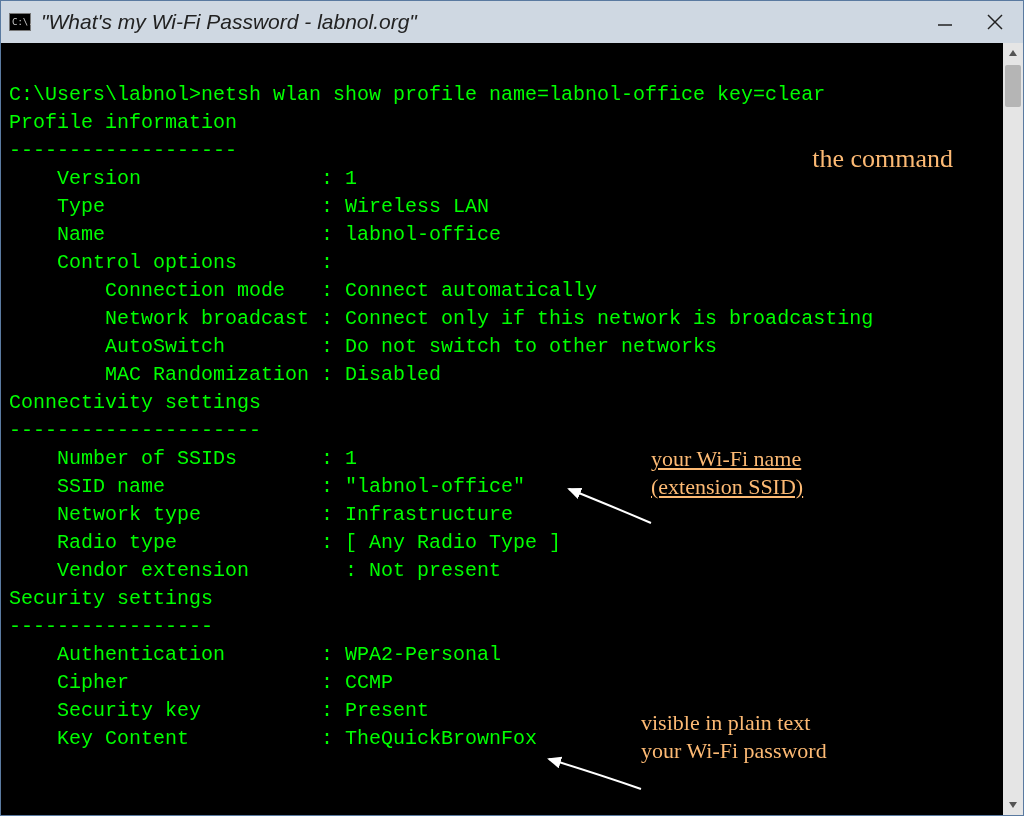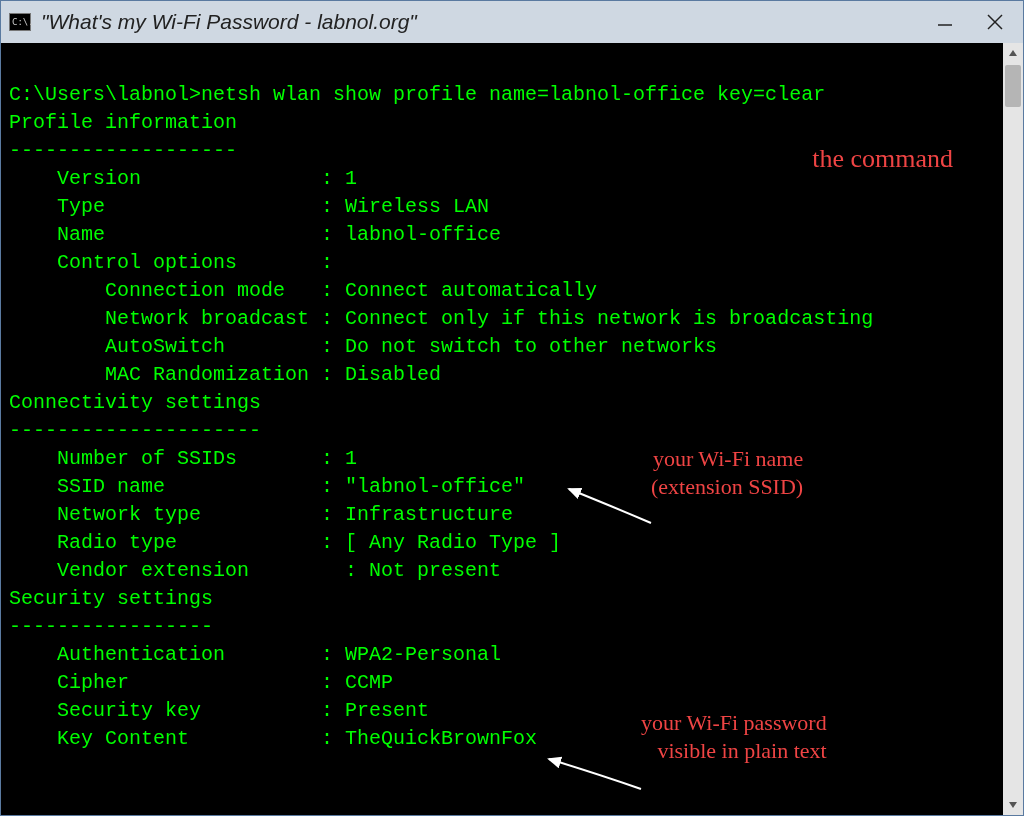--- a/index.html
+++ b/index.html
@@ -69,26 +69,26 @@
   }
   .sb-btn svg { fill: #555; }
   .sb-track { flex: 1; position: relative; }
   .sb-thumb {
     position: absolute; top: 2px; left: 2px; right: 2px; height: 42px;
     background: #b5b5b5; border-radius: 2px;
   }
   
   .annot {
     position: absolute;
-    color: #ef4444;
+    color: #fdba74;
     font-family: "Comic Sans MS", "Segoe Script", cursive;
     font-size: 22px;
     line-height: 1.25;
     pointer-events: none;
-    text-align: right;
+    text-align: left;
   }
   .arrow {
     position: absolute;
     pointer-events: none;
   }
   .dash-line { white-space: pre; }
 </style>
 </head>
 <body>
 
@@ -112,36 +112,36 @@
           </svg>
       </div>
     </div>
   </div>
 
   <div class="client">
     <div class="terminal" id="term"><div class="prompt-line">C:\Users\labnol&gt;netsh wlan show profile name=labnol-office key=clear</div><div></div><div>Profile information</div><div class="dash-line">-------------------</div><div>    Version               : 1</div><div>    Type                  : Wireless LAN</div><div>    Name                  : labnol-office</div><div>    Control options       : </div><div>        Connection mode   : Connect automatically</div><div>        Network broadcast : Connect only if this network is broadcasting</div><div>        AutoSwitch        : Do not switch to other networks</div><div>        MAC Randomization : Disabled</div><div></div><div>Connectivity settings</div><div class="dash-line">---------------------</div><div>    Number of SSIDs       : 1</div><div>    SSID name             : "labnol-office"</div><div>    Network type          : Infrastructure</div><div>    Radio type            : [ Any Radio Type ]</div><div>    Vendor extension        : Not present</div><div></div><div>Security settings</div><div class="dash-line">-----------------</div><div>    Authentication        : WPA2-Personal</div><div>    Cipher                : CCMP</div><div>    Security key          : Present</div><div>    Key Content           : TheQuickBrownFox</div></div>
 
     <div class="annot" style="top:100px; right:70px; font-size:26px;">the command</div>
 
-    <div class="annot" style="top:402px; left:650px;">
+    <div class="annot" style="top:402px; left:650px;text-decoration:underline;">
       <div>your Wi-Fi name</div>
       <div>(extension SSID)</div>
     </div>
     <svg class="arrow" style="top:440px; left:560px;" width="100" height="50">
       <defs>
           <marker id="ah1" markerWidth="8" markerHeight="8" refX="6" refY="3" orient="auto">
             <path d="M0,0 L7,3 L0,6 Z" fill="#fff"></path>
           </marker>
         </defs>
       <path d="M 90 40 Q 55 25 8 6" stroke="#fff" stroke-width="2" fill="none" marker-end="url(#ah1)"></path>
     </svg>
 
     <div class="annot" style="top:666px; left:640px;">
+      <div>visible in plain text</div>
       <div>your Wi-Fi password</div>
-      <div>visible in plain text</div>
     </div>
     <svg class="arrow" style="top:710px; left:540px;" width="110" height="46">
       <defs>
           <marker id="ah2" markerWidth="8" markerHeight="8" refX="6" refY="3" orient="auto">
             <path d="M0,0 L7,3 L0,6 Z" fill="#fff"></path>
           </marker>
         </defs>
       <path d="M 100 36 Q 60 22 8 6" stroke="#fff" stroke-width="2" fill="none" marker-end="url(#ah2)"></path>
     </svg>
 

